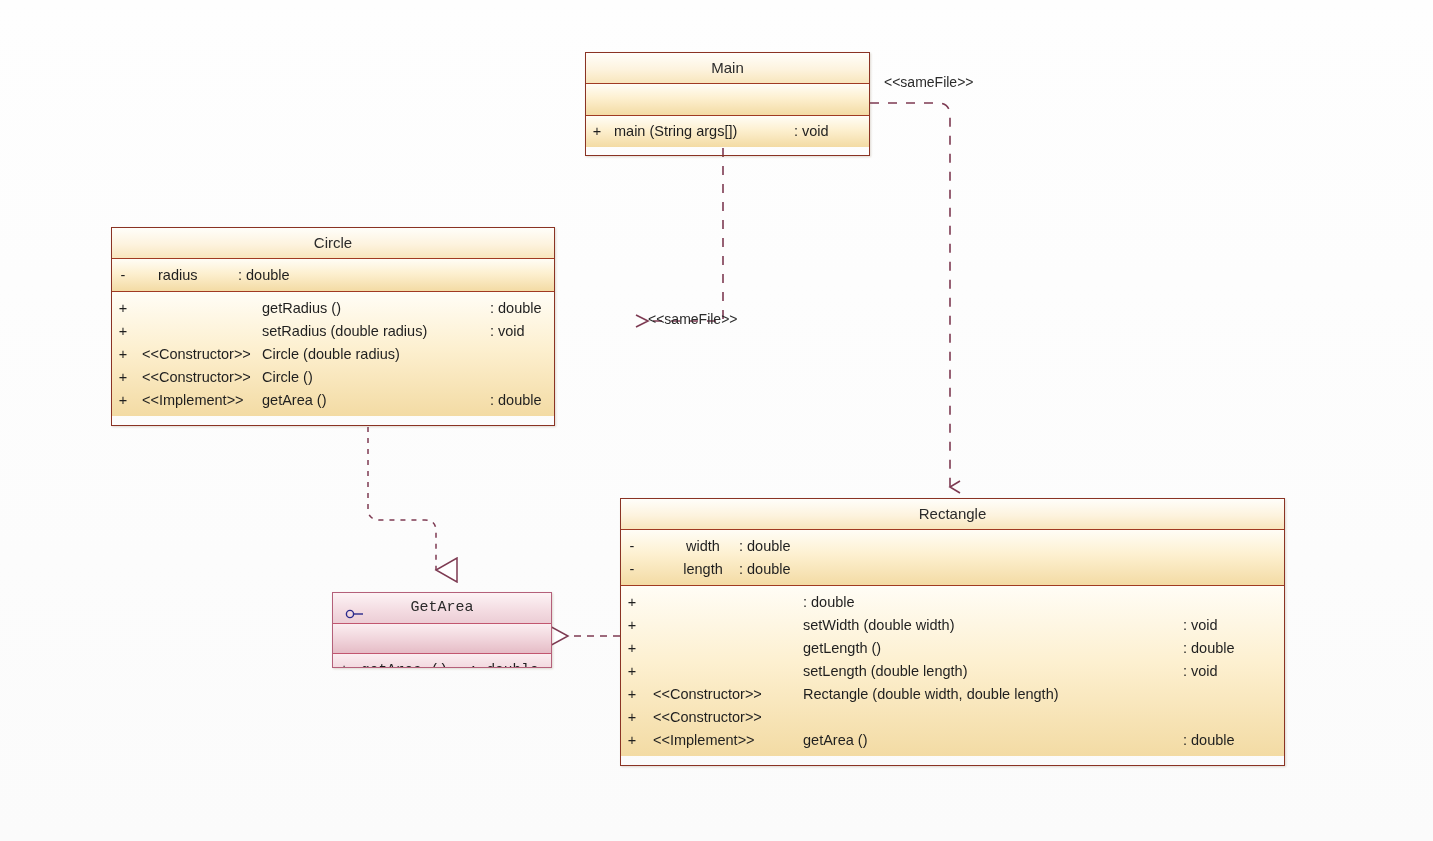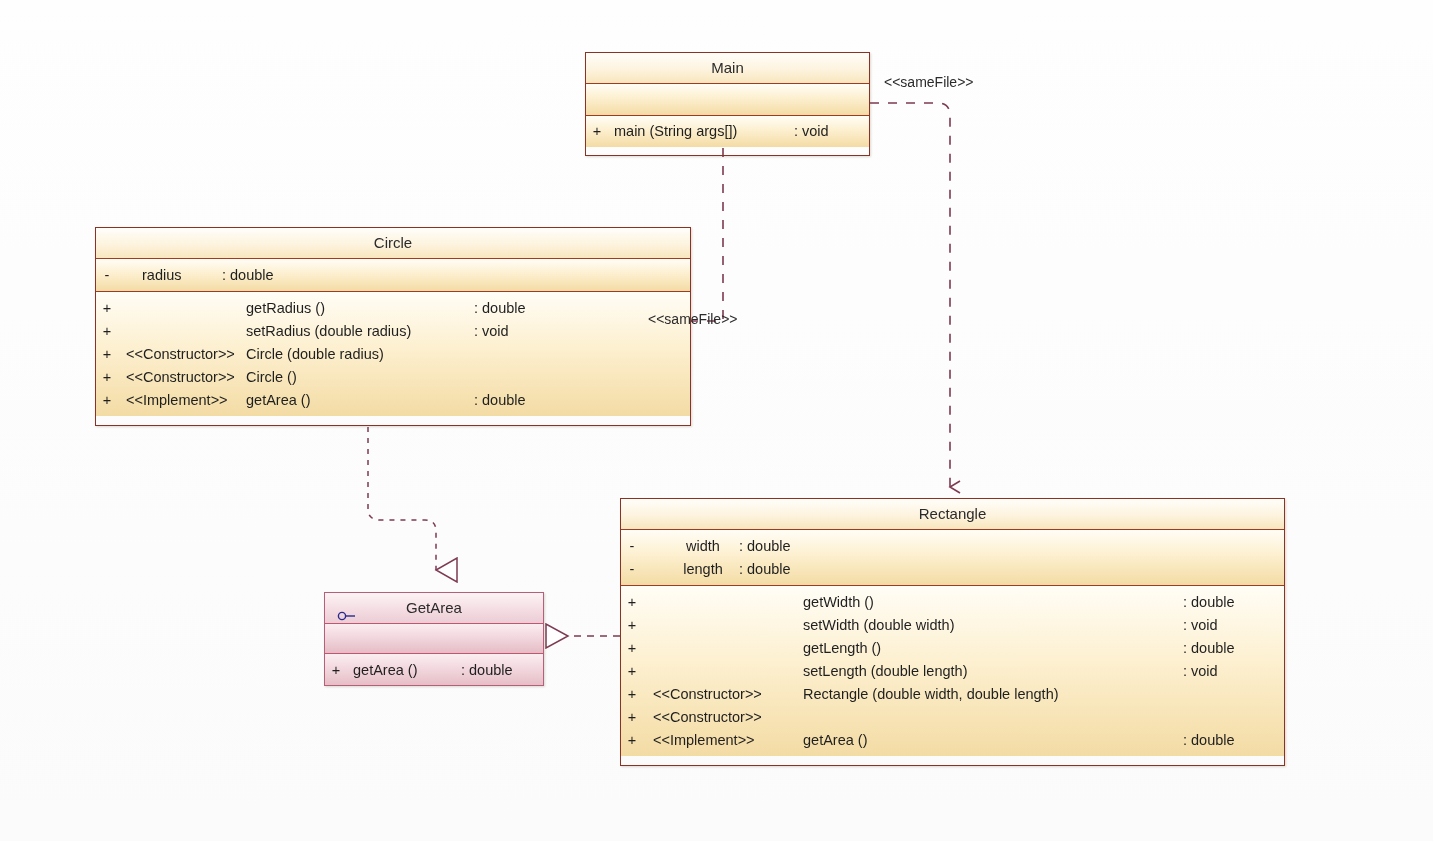--- a/index.html
+++ b/index.html
@@ -188,21 +188,21 @@
     <div class="compartment c-ops" style="padding-top:3px;">
       <div class="row">
         <span class="vis">+</span>
         <span class="stereo"></span>
         <span class="nm">main (String args[])</span>
         <span class="ret">: void</span>
       </div>
     </div>
   </div>
 
-  <div class="uml-box cls" id="box-circle" style="left:95px; top:227px; width:596px; height:199px;">
+  <div class="uml-box cls" id="box-circle" style="left:111px; top:227px; width:444px; height:199px;">
     <div class="compartment c-title">Circle</div>
     <div class="compartment c-attrs">
       <div class="row">
         <span class="vis">-</span>
         <span class="attr-name">radius</span>
         <span class="ret">: double</span>
       </div>
     </div>
     <div class="compartment c-ops">
       <div class="row">
@@ -249,21 +249,20 @@
       <div class="row">
         <span class="vis">-</span>
         <span class="attr-name">length</span>
         <span class="ret">: double</span>
       </div>
     </div>
     <div class="compartment c-ops">
       <div class="row">
         <span class="vis">+</span>
         <span class="stereo"></span>
-        <span class="nm">getWidth ()</span>
         <span class="ret">: double</span>
       </div>
       <div class="row">
         <span class="vis">+</span>
         <span class="stereo"></span>
         <span class="nm">setWidth (double width)</span>
         <span class="ret">: void</span>
       </div>
       <div class="row">
         <span class="vis">+</span>
@@ -290,21 +289,21 @@
       </div>
       <div class="row">
         <span class="vis">+</span>
         <span class="stereo">&lt;&lt;Implement&gt;&gt;</span>
         <span class="nm">getArea ()</span>
         <span class="ret">: double</span>
       </div>
     </div>
   </div>
 
-  <div class="uml-box ifc" id="box-getarea" style="left:324px; top:592px; width:220px; height:94px;">
+  <div class="uml-box ifc" id="box-getarea" style="left:332px; top:592px; width:220px; height:76px;font-family:Liberation Mono, monospace;">
     <div class="compartment c-title">
       <span class="iface-icon">
         <svg width="20" height="12" viewBox="0 0 20 12">
           <circle cx="5" cy="6" r="3.6" fill="none" stroke="#2a2a8c" stroke-width="1.4"></circle>
           <line x1="9" y1="6" x2="18" y2="6" stroke="#2a2a8c" stroke-width="1.4"></line>
         </svg>
       </span>
       <span>GetArea</span>
     </div>
     <div class="compartment c-attrs" style="height:30px;"></div>

